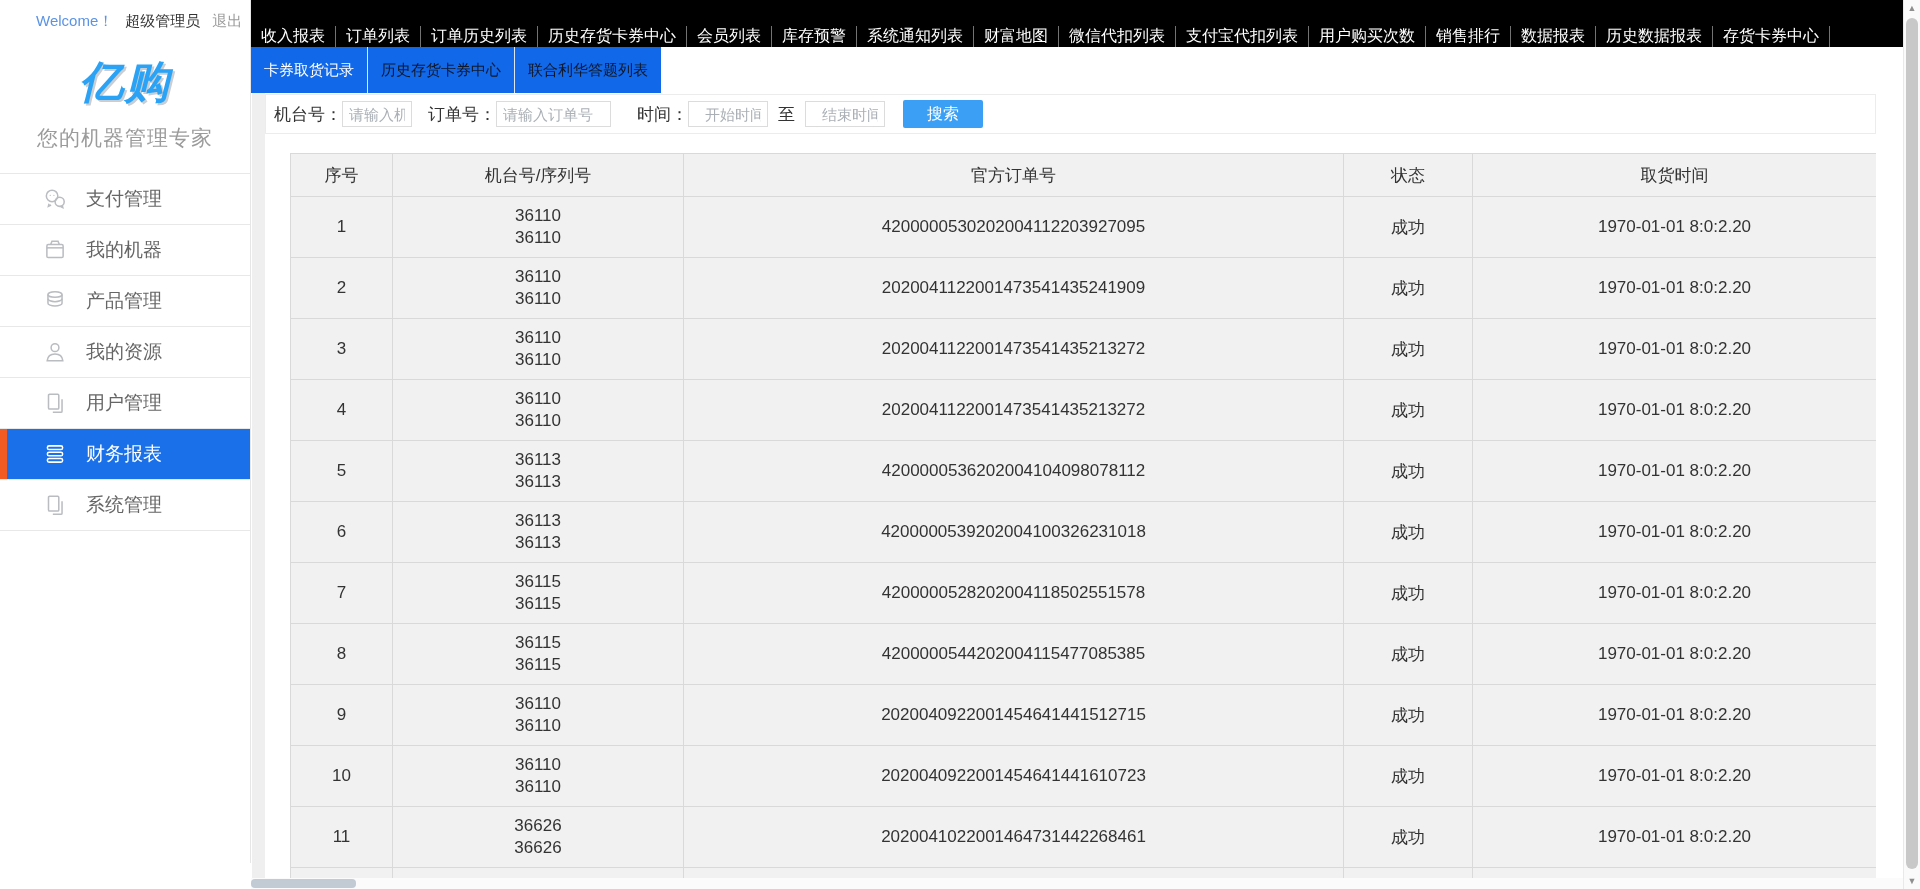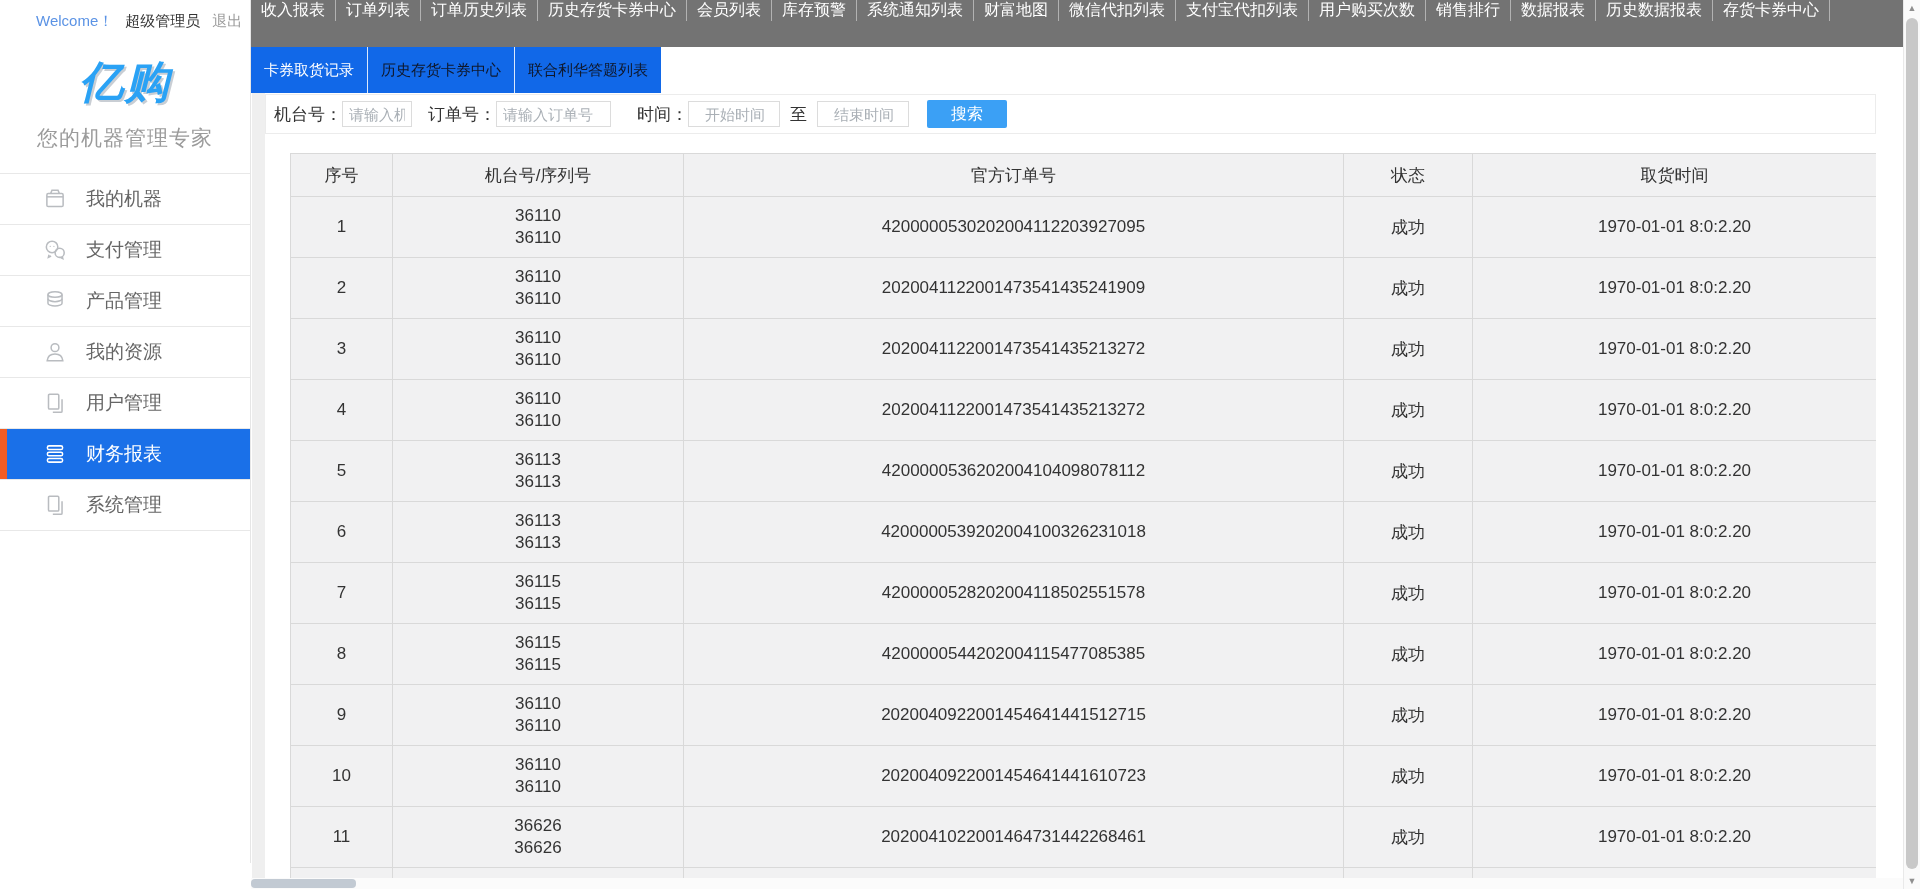--- a/index.html
+++ b/index.html
@@ -23,42 +23,42 @@
   .menu-item .mi-icon { width:26px; height:26px; margin:0 18px 0 42px; color:#b9bcc0; flex:0 0 auto; }
   .menu-item.active { background:#1a70e8; color:#fff; }
   .menu-item.active .mi-icon { color:#fff; }
   .menu-item.active::before { content:""; position:absolute; left:0; top:0; bottom:0; width:7px; background:#f25c22; }
 
   
   .gutter { position:absolute; left:252px; top:47px; width:13px; bottom:0; background:#efefef; }
 
   
   .nav1 { position:absolute; left:251px; top:0; right:17px; height:47px;
-    background:#737373; display:flex; align-items:flex-start; }
+    background:#000000; display:flex; align-items:flex-end; }
   .nav1-item { display:flex; align-items:center; padding:0 10px; color:#fff; font-size:16px;
     white-space:nowrap; border-right:1px solid rgba(255,255,255,.45); cursor:pointer; }
   .nav1-filler { flex:1; background:#2e8df1; }
 
   .nav2 { position:absolute; left:251px; top:47px; height:46px; background:#1168e8;
     display:flex; align-items:stretch; z-index:3; }
   .nav2-item { display:flex; align-items:center; padding:0 13px; color:#0f172a; font-size:15px;
     white-space:nowrap; cursor:pointer; }
   .nav2-item + .nav2-item { border-left:1px solid rgba(255,255,255,.85); }
   .nav2-item.active { color:#ffffff; }
 
   
   .search-card { position:absolute; left:265px; top:94px; width:1611px; height:40px;
     background:#fff; border:1px solid #ececec; display:flex; align-items:center; padding-left:8px; }
   .s-label { font-size:17px; color:#333; white-space:nowrap; }
   .s-input { height:26px; border:1px solid #dcdcdc; background:#fff; padding:0 6px;
     font-size:15px; color:#333; outline:none; }
   .s-input::placeholder { color:#aab0b6; }
   .in-machine { width:70px; margin-right:16px; }
   .in-order { width:115px; margin-right:26px; }
-  .in-date { width:92px;padding-left:16px; }
+  .in-date { width:80px;padding-left:16px; }
   .to-label { margin:0 10px; font-size:17px; color:#333; }
   .search-btn { margin-left:18px; width:80px; height:28px; background:#3ba0f5; color:#fff;
     border:none; font-size:16px; border-radius:2px; cursor:pointer; }
 
   
   .table-wrap { position:absolute; left:290px; top:153px; width:1586px; height:725px; overflow:hidden; }
   table.grid { border-collapse:collapse; width:1586px; table-layout:fixed; }
   table.grid th, table.grid td { border:1px solid #d9d9d9; background:#f1f1f2;
     text-align:center; vertical-align:middle; color:#333; }
   table.grid th { height:43px; font-size:17px; font-weight:400; }
@@ -87,36 +87,36 @@
     <span class="role">超级管理员</span>
     <span class="logout">退出</span>
   </div>
   <div class="brand">
     <div class="logo">亿购</div>
     <div class="tagline">您的机器管理专家</div>
   </div>
   <div class="menu" id="sidebar-menu">
       <div class="menu-item">
         <span class="mi-icon"><svg viewBox="0 0 24 24" fill="none" stroke="currentColor" stroke-width="1.4">
-            <path d="M8 7l1.2-3h5.6L16 7"></path>
-            <rect x="4.5" y="7" width="15" height="12" rx="1.2"></rect>
-            <path d="M4.5 10h15"></path>
-          </svg></span>
-        <span>我的机器</span>
-      </div>
-      <div class="menu-item">
-        <span class="mi-icon"><svg viewBox="0 0 24 24" fill="none" stroke="currentColor" stroke-width="1.4">
             <circle cx="9.3" cy="9.2" r="5.3"></circle>
             <path d="M6.5 16.4l-.6 2.4 2.5-1.3"></path>
             <circle cx="16.3" cy="14.6" r="4.2"></circle>
             <path d="M18.7 18l.5 2-2-1"></path>
             <circle cx="7.6" cy="8.6" r=".6" fill="currentColor" stroke="none"></circle>
             <circle cx="11" cy="8.6" r=".6" fill="currentColor" stroke="none"></circle>
           </svg></span>
         <span>支付管理</span>
+      </div>
+      <div class="menu-item">
+        <span class="mi-icon"><svg viewBox="0 0 24 24" fill="none" stroke="currentColor" stroke-width="1.4">
+            <path d="M8 7l1.2-3h5.6L16 7"></path>
+            <rect x="4.5" y="7" width="15" height="12" rx="1.2"></rect>
+            <path d="M4.5 10h15"></path>
+          </svg></span>
+        <span>我的机器</span>
       </div>
       <div class="menu-item">
         <span class="mi-icon"><svg viewBox="0 0 24 24" fill="none" stroke="currentColor" stroke-width="1.4">
             <ellipse cx="12" cy="6" rx="6.5" ry="2.6"></ellipse>
             <path d="M5.5 6v4c0 1.4 2.9 2.6 6.5 2.6s6.5-1.2 6.5-2.6V6"></path>
             <path d="M5.5 10v4c0 1.4 2.9 2.6 6.5 2.6s6.5-1.2 6.5-2.6v-4"></path>
             <path d="M5.5 14v4c0 1.4 2.9 2.6 6.5 2.6s6.5-1.2 6.5-2.6v-4" opacity=".0"></path>
           </svg></span>
         <span>产品管理</span>
       </div>

